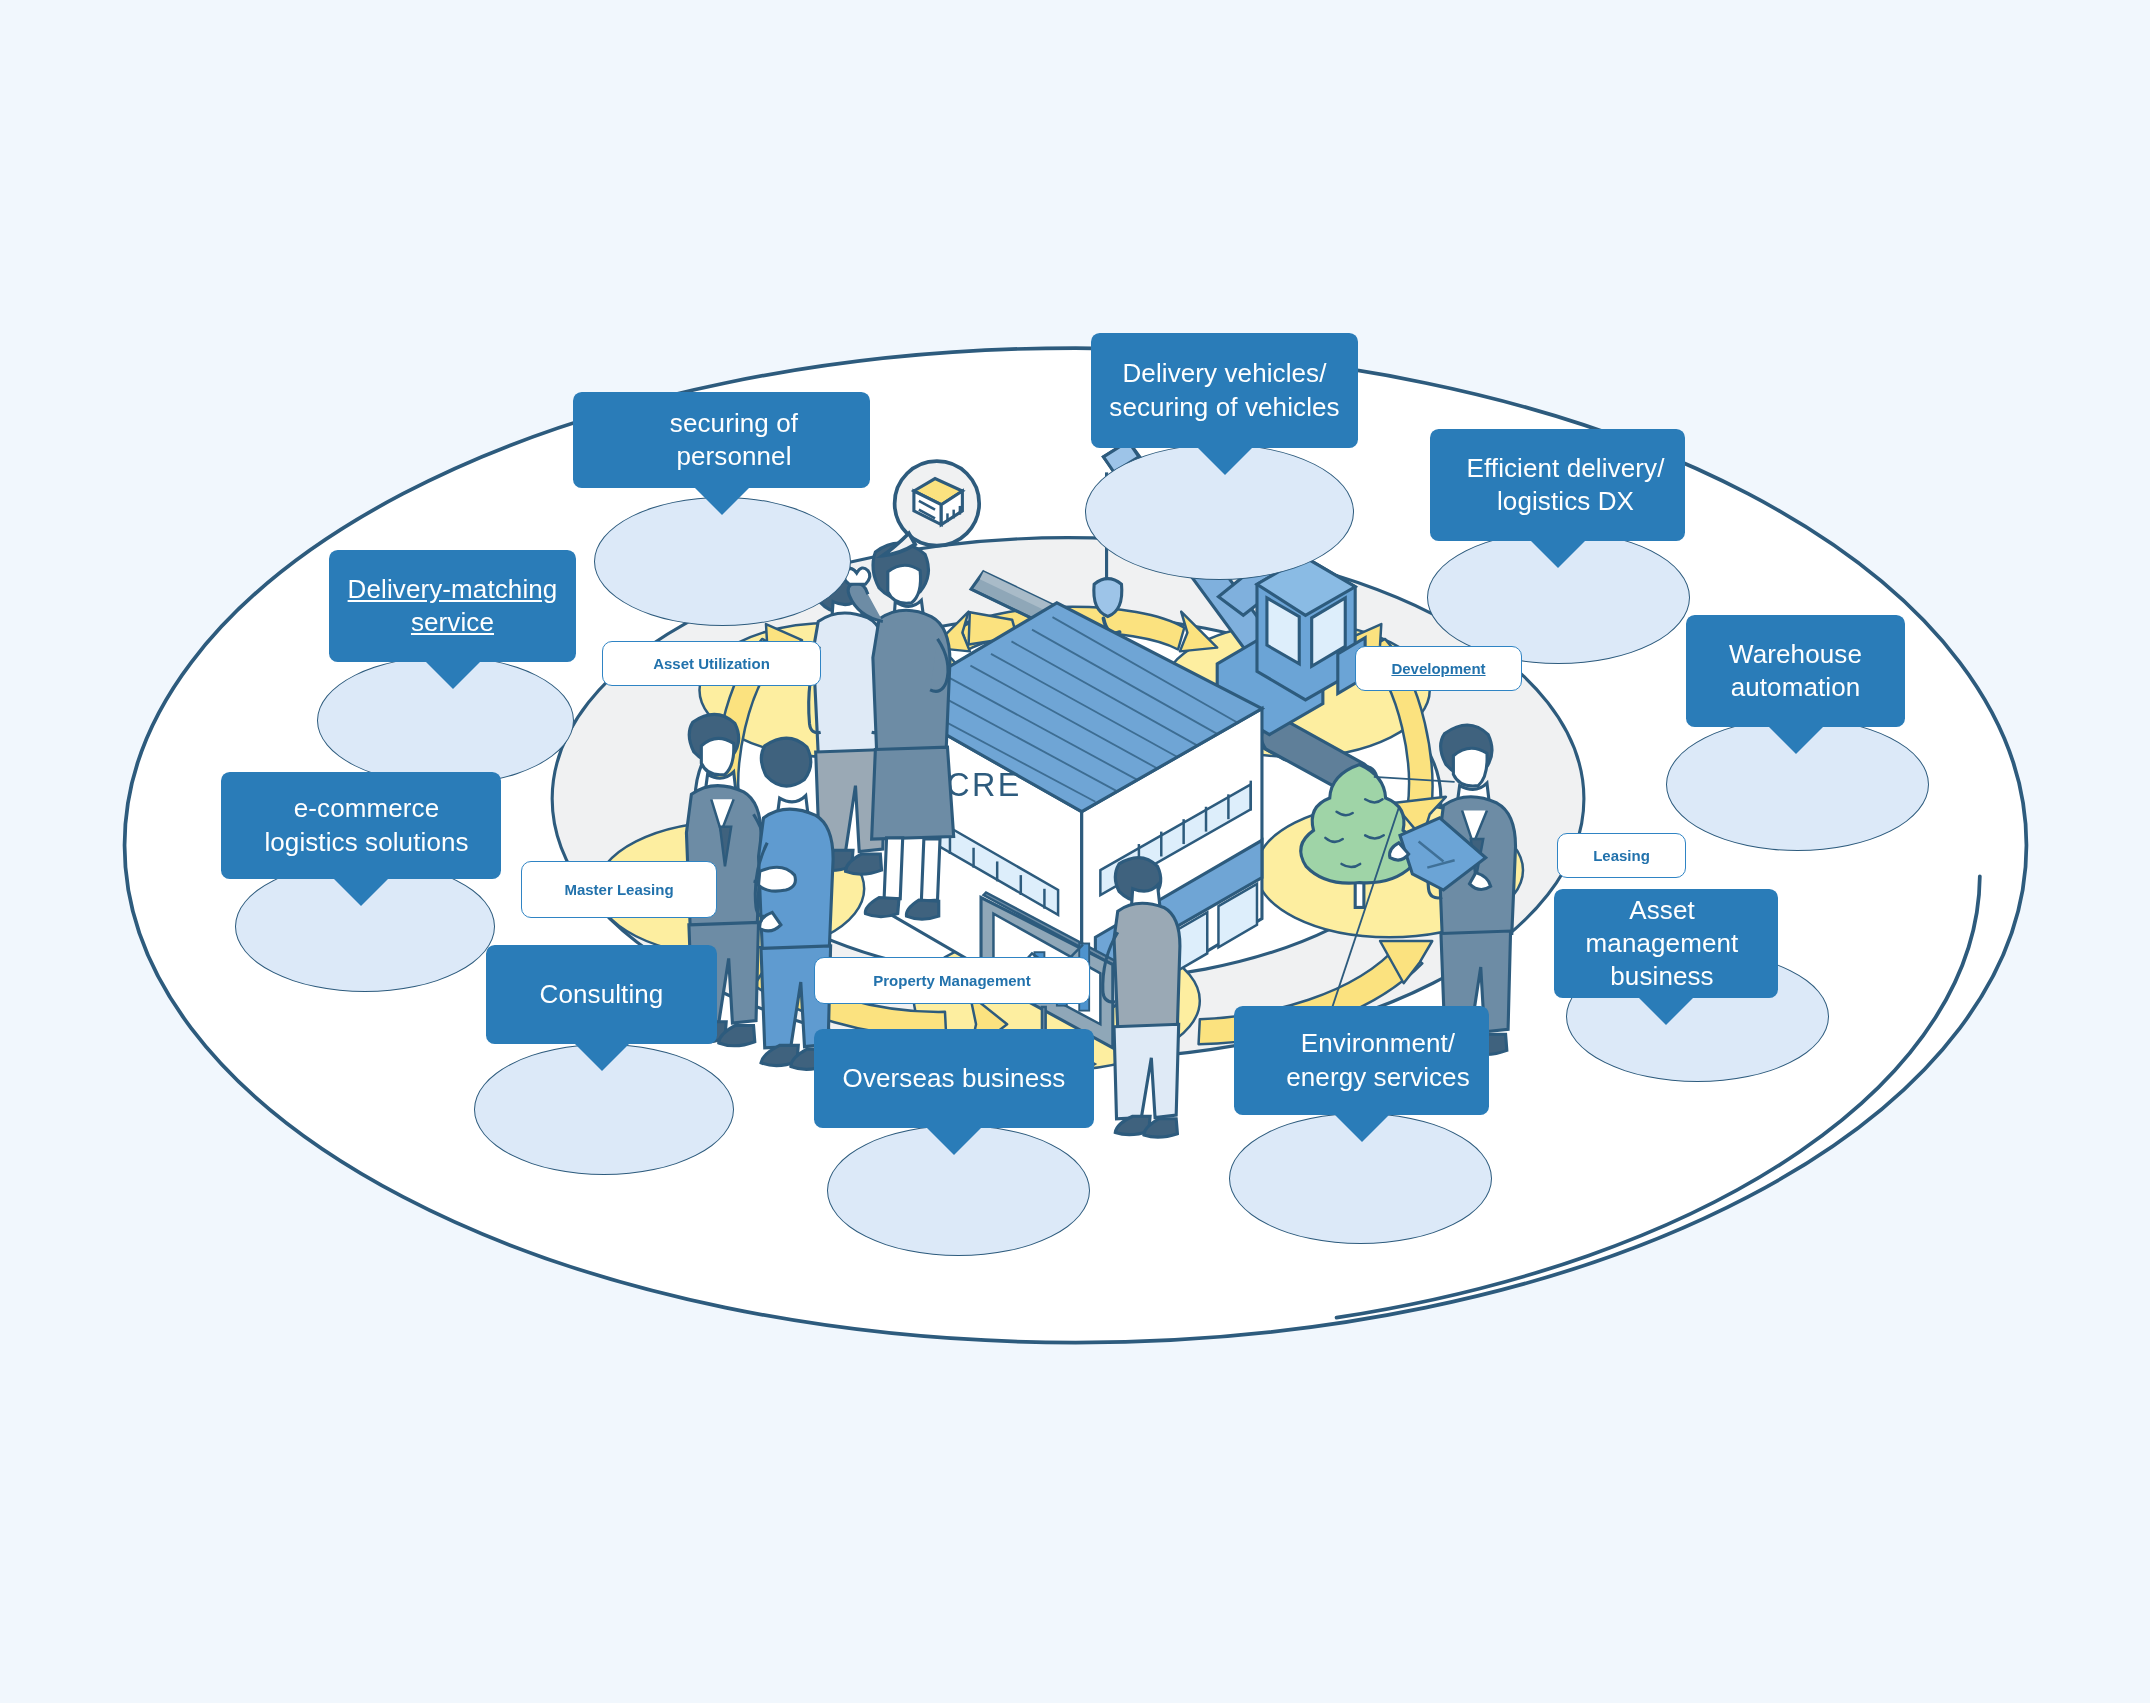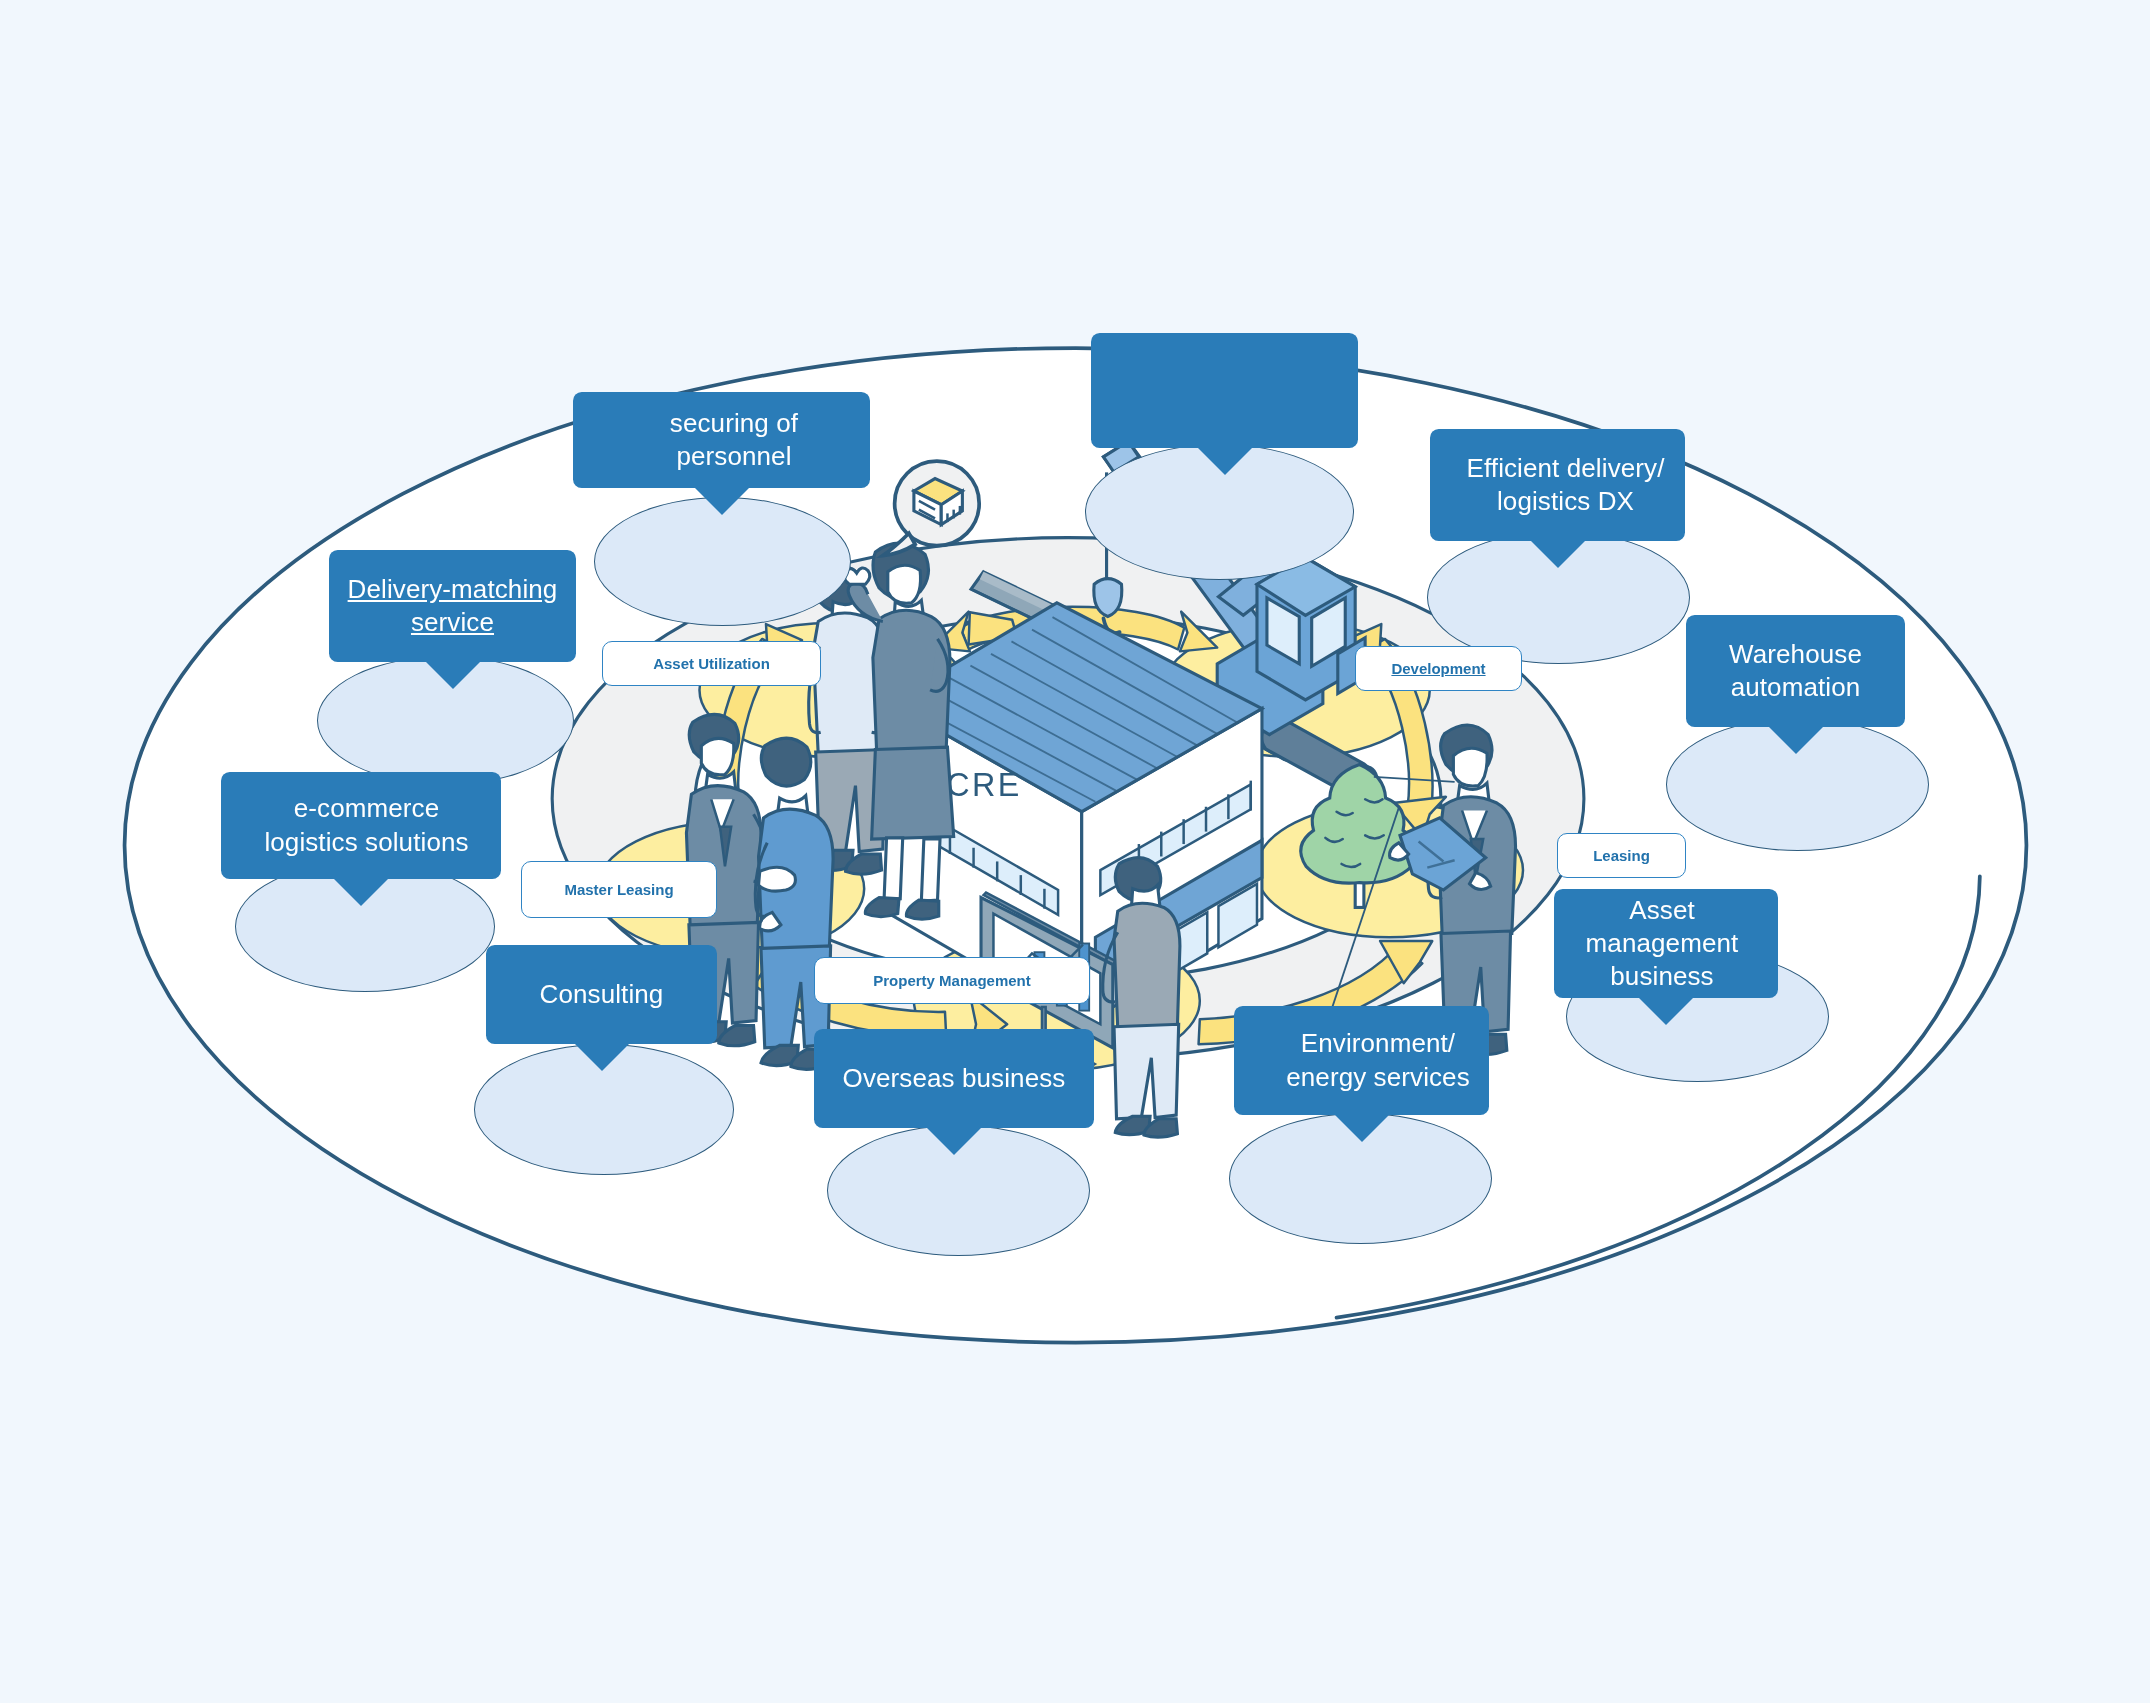--- a/index.html
+++ b/index.html
@@ -358,20 +358,22 @@
   <div class="base-ellipse" style="left:474px;top:1044px;width:258px;height:129px;"></div>
   <div class="base-ellipse" style="left:827px;top:1125px;width:261px;height:129px;"></div>
   <div class="base-ellipse" style="left:1229px;top:1113px;width:261px;height:129px;"></div>
 
   <div class="callout" style="left:573px;top:392px;width:297px;height:96px;padding-left:41px;">
     <span>securing of personnel</span>
     <span class="tail"></span>
   </div>
 
   <div class="callout" style="left:1091px;top:333px;width:267px;height:115px;white-space:pre-line;">
+    <span style="white-space:pre-line;">Delivery vehicles/
+securing of vehicles</span>
     <span class="tail"></span>
   </div>
 
   <div class="callout" style="left:1430px;top:429px;width:255px;height:112px;">
     <span style="white-space:pre-line;margin-left:16px;">Efficient delivery/
 logistics DX</span>
     <span class="tail"></span>
   </div>
 
   <div class="callout" style="left:329px;top:550px;width:247px;height:112px;text-decoration:underline;">

